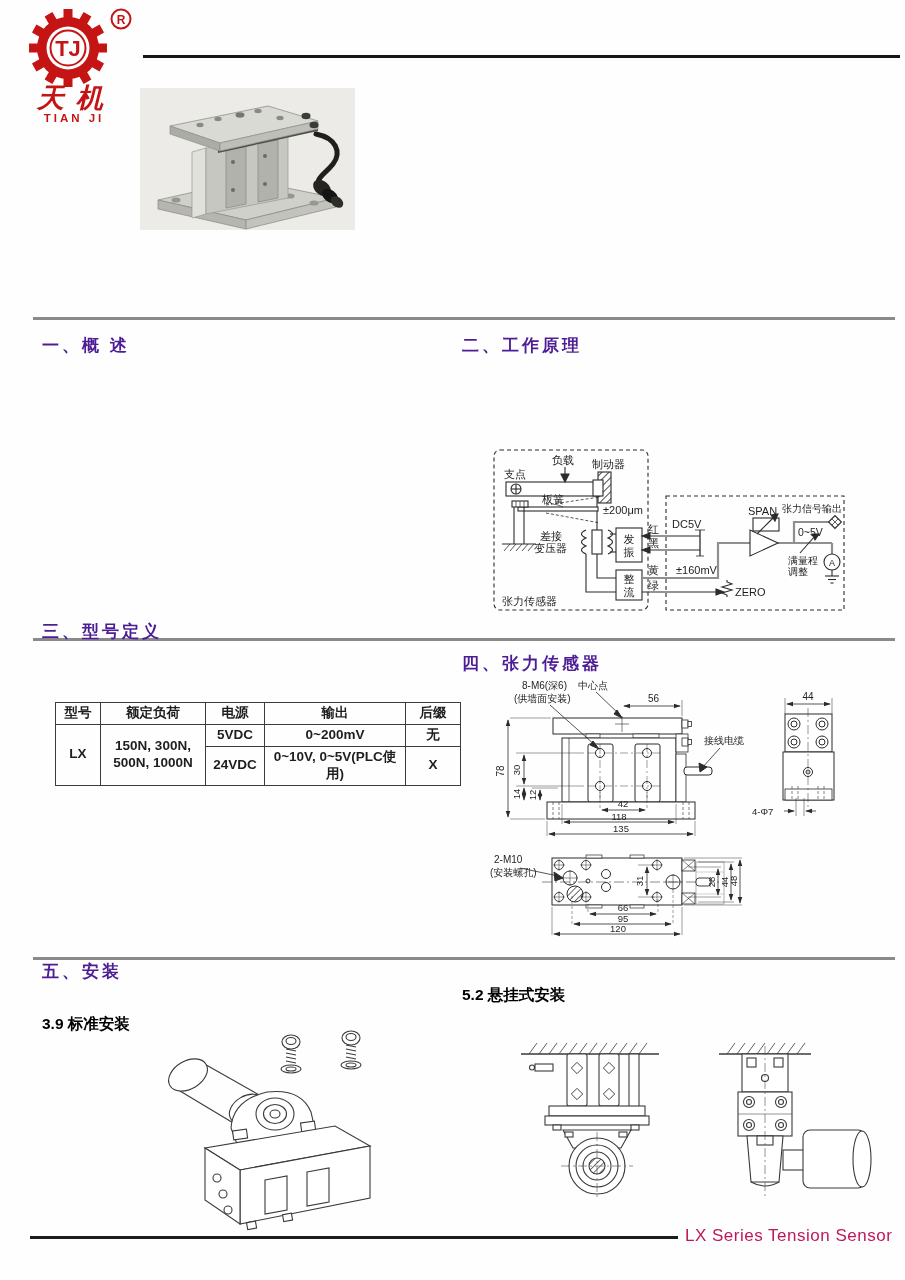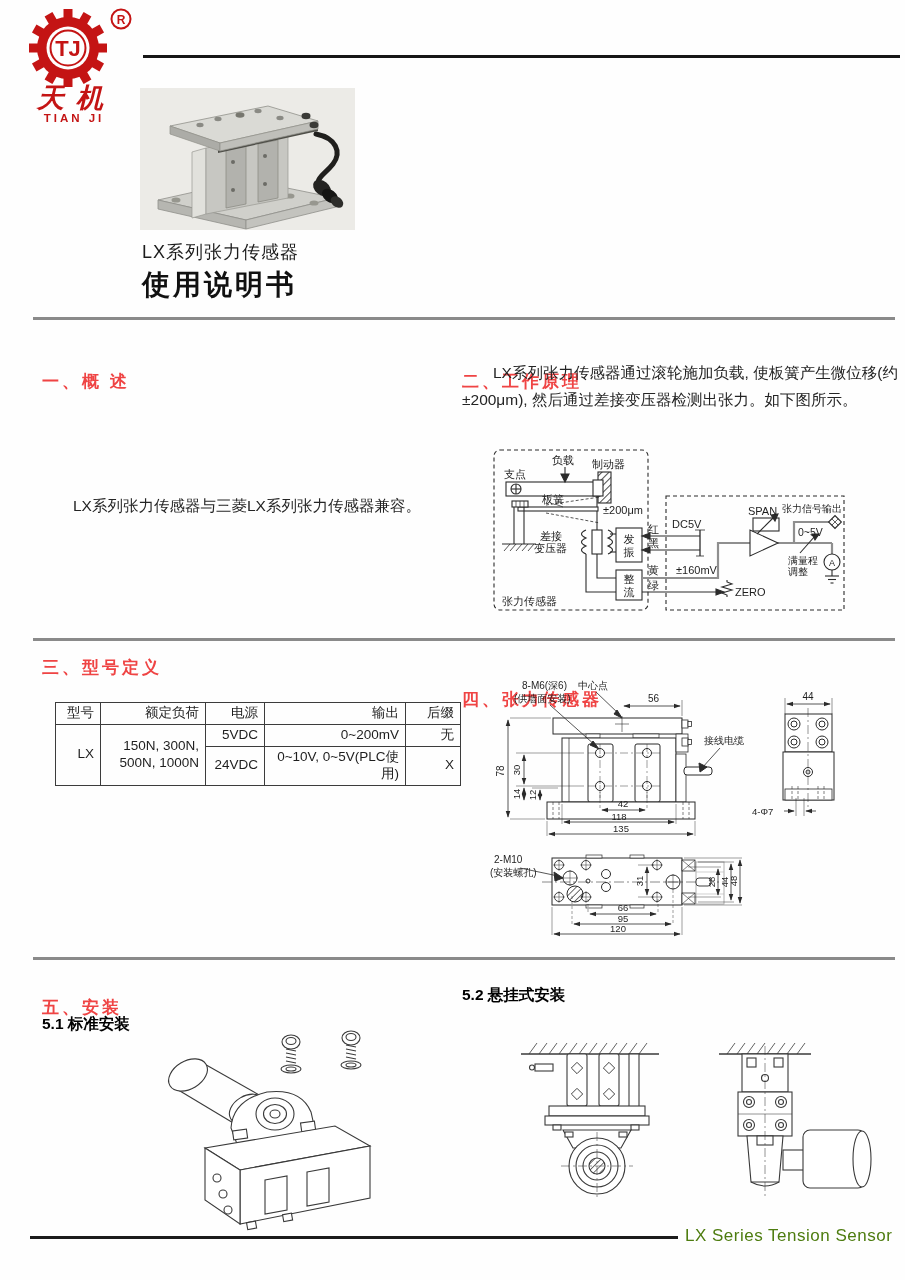--- a/index.html
+++ b/index.html
@@ -1,31 +1,31 @@
 <!DOCTYPE html>
 <html><head>
 <meta charset="utf-8">
 <style>
   html,body{margin:0;padding:0;background:#9a9a9a;}
   .page{position:relative;width:905px;height:1280px;background:#fefefe;margin:0 auto;
         font-family:"Liberation Sans",sans-serif;color:#1e1e1e;overflow:hidden;}
   .abs{position:absolute;}
   .rule{background:#8a8a8a;height:3px;}
   .toprule{background:#161616;height:3px;}
-  .h2{font-size:17px;font-weight:bold;letter-spacing:3px;color:#ef4444;margin-top:36px;}
+  .h2{font-size:17px;font-weight:bold;letter-spacing:3px;color:#4c1d95;}
   .h3{font-size:15.5px;font-weight:bold;color:#000000;}
   .body-text{font-size:15.5px;line-height:1.72;text-align:justify;color:#242424;}
   .indent{text-indent:2em;}
   .title1{font-size:18px;color:#1b1b1b;letter-spacing:1px;}
   .title2{font-size:28px;font-weight:bold;color:#111;letter-spacing:3px;margin-top:2px;}
   table.model{border-collapse:collapse;font-size:13.5px;color:#1e1e1e;}
-  table.model td,table.model th{border:1.6px solid #3c3c3c;padding:2px 6px;font-weight:normal;
-        text-align:right;vertical-align:middle;line-height:1.25;margin-left:28px;}
+  table.model td,table.model th{border:1.6px solid #3c3c3c;padding:2px 6px;font-weight:bold;
+        text-align:center;vertical-align:middle;line-height:1.25;margin-left:28px;}
   .photo{background:#ecebe7;}
-  .footer-text{font-size:17px;color:#4d7c0f;letter-spacing:0.5px;}
+  .footer-text{font-size:17px;color:#be185d;letter-spacing:0.5px;}
   svg text{font-family:"Liberation Sans",sans-serif;}
 </style>
 </head>
 <body>
 
 <div class="page">
 
   <svg class="abs" style="left:18px;top:4px" width="122" height="122" viewBox="0 0 122 122">
     <g>
       <g fill="#c41414">
@@ -91,32 +91,26 @@
       <ellipse cx="166" cy="28" rx="4.5" ry="3.2" fill="#3b3b37"></ellipse>
       <ellipse cx="174" cy="37" rx="4.5" ry="3.2" fill="#3b3b37"></ellipse>
 
       <path d="M176,46 C196,50 202,64 193,76 C186,85 179,88 178,94" fill="none" stroke="#201f1d" stroke-width="5" stroke-linecap="round"></path>
       <ellipse cx="182" cy="100" rx="10" ry="7" fill="#242422" transform="rotate(38 182 100)"></ellipse>
       <ellipse cx="190" cy="108" rx="9" ry="6" fill="#151513" transform="rotate(38 190 108)"></ellipse>
       <ellipse cx="197" cy="114" rx="7" ry="5" fill="#2d2d2a" transform="rotate(38 197 114)"></ellipse>
     </svg>
   </div>
 
-  <div class="abs" style="left:142px;top:240px">
-    <div class="title1">LX系列张力传感器</div>
-    <div class="title2">使用说明书</div>
-  </div>
 
   <div class="abs rule" style="left:33px;top:317px;width:862px"></div>
 
   <div class="abs h2" style="left:42px;top:334px">一、概 述</div>
-  <div class="abs body-text indent" style="left:42px;top:493px;width:402px">LX系列张力传感器与三菱LX系列张力传感器兼容。</div>
 
   <div class="abs h2" style="left:462px;top:334px">二、工作原理</div>
-  <div class="abs body-text indent" style="left:462px;top:360px;width:436px">LX系列张力传感器通过滚轮施加负载, 使板簧产生微位移(约±200μm), 然后通过差接变压器检测出张力。如下图所示。</div>
 
   <svg class="abs" style="left:488px;top:444px" width="418" height="172" viewBox="0 0 418 172">
     <defs>
       <pattern id="h1" width="5" height="5" patternTransform="rotate(45)" patternUnits="userSpaceOnUse">
         <line x1="0" y1="0" x2="0" y2="5" stroke="#3b3b3b" stroke-width="1.8"></line>
       </pattern>
       <marker id="wpAr" markerWidth="9" markerHeight="8" refX="8" refY="4" orient="auto-start-reverse">
         <path d="M0,0.8 L9,4 L0,7.2 Z" fill="#2b2b2b"></path>
       </marker>
     </defs>
@@ -482,21 +476,21 @@
       <text transform="translate(279,29) rotate(-90)" text-anchor="middle" font-size="9.5">48</text>
       <text x="165" y="59" text-anchor="middle" font-size="9.5">66</text>
       <text x="165" y="69.5" text-anchor="middle" font-size="9.5">95</text>
       <text x="160" y="79.5" text-anchor="middle" font-size="9.5">120</text>
     </g>
   </svg>
 
   <div class="abs rule" style="left:33px;top:957px;width:862px"></div>
 
   <div class="abs h2" style="left:42px;top:960px">五、安装</div>
-  <div class="abs h3" style="left:42px;top:1014px">5.1 标准安装</div>
+  <div class="abs h3" style="left:42px;top:1014px">3.9 标准安装</div>
   <div class="abs h3" style="left:462px;top:985px">5.2 悬挂式安装</div>
 
   <svg class="abs" style="left:135px;top:1028px" width="255" height="205" viewBox="0 0 255 205">
     <g fill="#fff" stroke="#3a3a3a" stroke-width="1.1">
 
       <g>
         <ellipse cx="156" cy="14" rx="9" ry="7"></ellipse>
           <ellipse cx="156" cy="13" rx="5" ry="3.5"></ellipse>
         <path d="M151,21 l10,2 M151,25 l10,2 M151,29 l10,2 M151,33 l10,2" fill="none"></path>
         <ellipse cx="156" cy="41" rx="10" ry="4"></ellipse>

